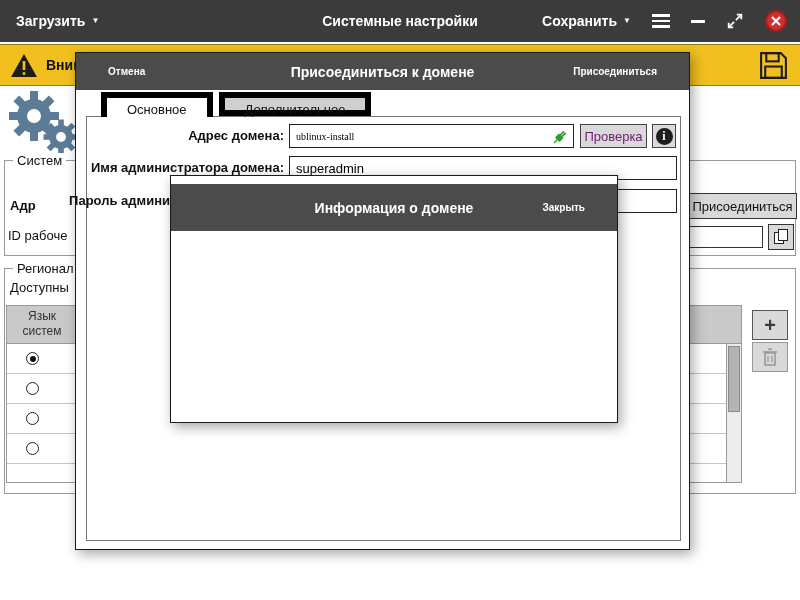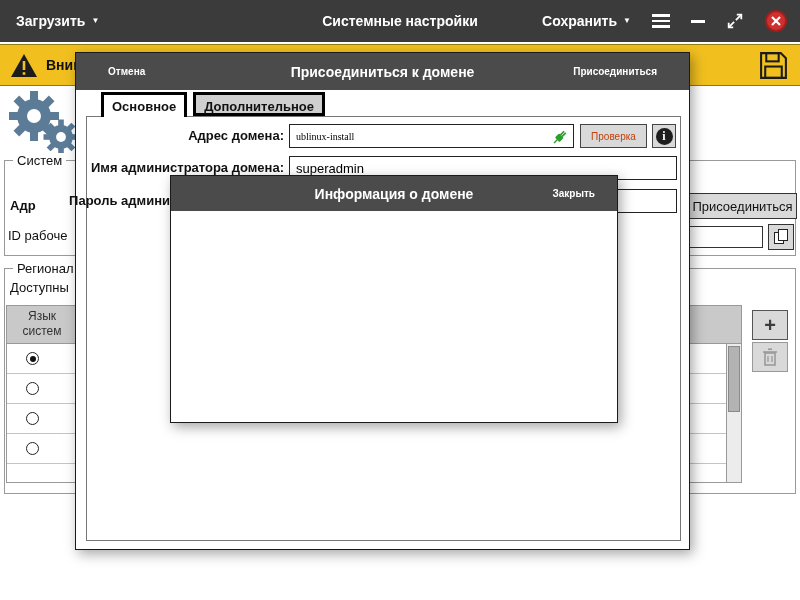--- a/index.html
+++ b/index.html
@@ -88,51 +88,51 @@
   .dlg-textbtn { background:none; border:none; color:#fff; font-size:10px; font-weight:600;
                  white-space:nowrap; }
   .dlg-title { position:absolute; left:0; right:0; text-align:center; font-size:14px;
                font-weight:700; pointer-events:none; }
 
   .join-dialog { left:75px; top:52px; width:615px; height:498px; z-index:10; }
   .join-dialog .dlg-titlebar { height:37px; padding:0 32px; }
   .join-dialog .dlg-join { margin-left:auto; }
 
   .tabs { position:absolute; left:25px; top:39px; display:flex; z-index:3; }
-  .tab { font-size:13px; padding:0 8px; height:24px; line-height:23px; border:3px solid #000000;
-         background:#cfcfcf; color:#111;font-weight:bold; }
+  .tab { font-size:13px; padding:0 20px; height:24px; line-height:23px; border:6px solid #000000;
+         background:#cfcfcf; color:#111; }
   .tab.active { background:#fff; border-bottom:none; height:25px; }
   .tab.inactive { margin-left:6px; }
   .tab-content { position:absolute; left:10px; top:63px; width:595px; height:425px;
                  border:1px solid #777; background:#fff; z-index:1; }
 
   .frow { position:absolute; left:0; right:0; height:24px; z-index:4; }
   .frow-domain { top:71px; }
   .frow-admin  { top:103px; }
   .frow-pass   { top:136px; }
   .flabel { position:absolute; right:405px; top:4px; font-size:13px; font-weight:600;
             white-space:nowrap; }
   .input-wrap { position:absolute; left:213px; top:0; width:285px; height:24px;
                 border:1px solid #222; background:#fff; }
   .input-wrap input { width:100%; height:100%; border:none; outline:none; padding:0 24px 0 6px;
                       font-size:10px; font-family:Liberation Serif, serif; background:transparent; }
   .plug-ind { position:absolute; right:3px; top:2px; }
   .text-field { position:absolute; left:213px; top:0; width:388px; height:24px;
                 border:1px solid #222; padding:0 6px; font-size:13px;
                 font-family:"Liberation Sans",sans-serif; background:#fff; outline:none; }
   .check-btn { position:absolute; left:504px; top:0; width:67px; height:24px; background:#d9d9d9;
-               border:1px solid #444; font-size:10px; color:#c2410c; }
+               border:1px solid #444; font-size:13px; color:#701a75; }
   .info-btn { position:absolute; left:576px; top:0; width:24px; height:24px; background:#d9d9d9;
               border:1px solid #444; display:flex; align-items:center; justify-content:center; }
   .info-circle { width:17px; height:17px; border-radius:50%; background:#1e1e1e; color:#fff;
                  font-size:12px; font-weight:700; font-family:"Liberation Serif",serif;
                  display:flex; align-items:center; justify-content:center; }
 
   .info-dialog { left:170px; top:175px; width:448px; height:248px; z-index:20; }
-  .info-dialog .dlg-titlebar { height:35px; padding:0 22px; }
+  .info-dialog .dlg-titlebar { height:47px; padding:0 32px;margin-top:8px; }
   .info-dialog .dlg-close { margin-left:auto; }
   .info-output { position:absolute; left:8px; top:43px; width:432px; height:197px;
                  border:1px solid #444; background:#fff; font-size:13px; padding:6px 7px;
                  overflow:hidden; }
 </style>
 </head>
 <body>
 
 <div id="app">
 

